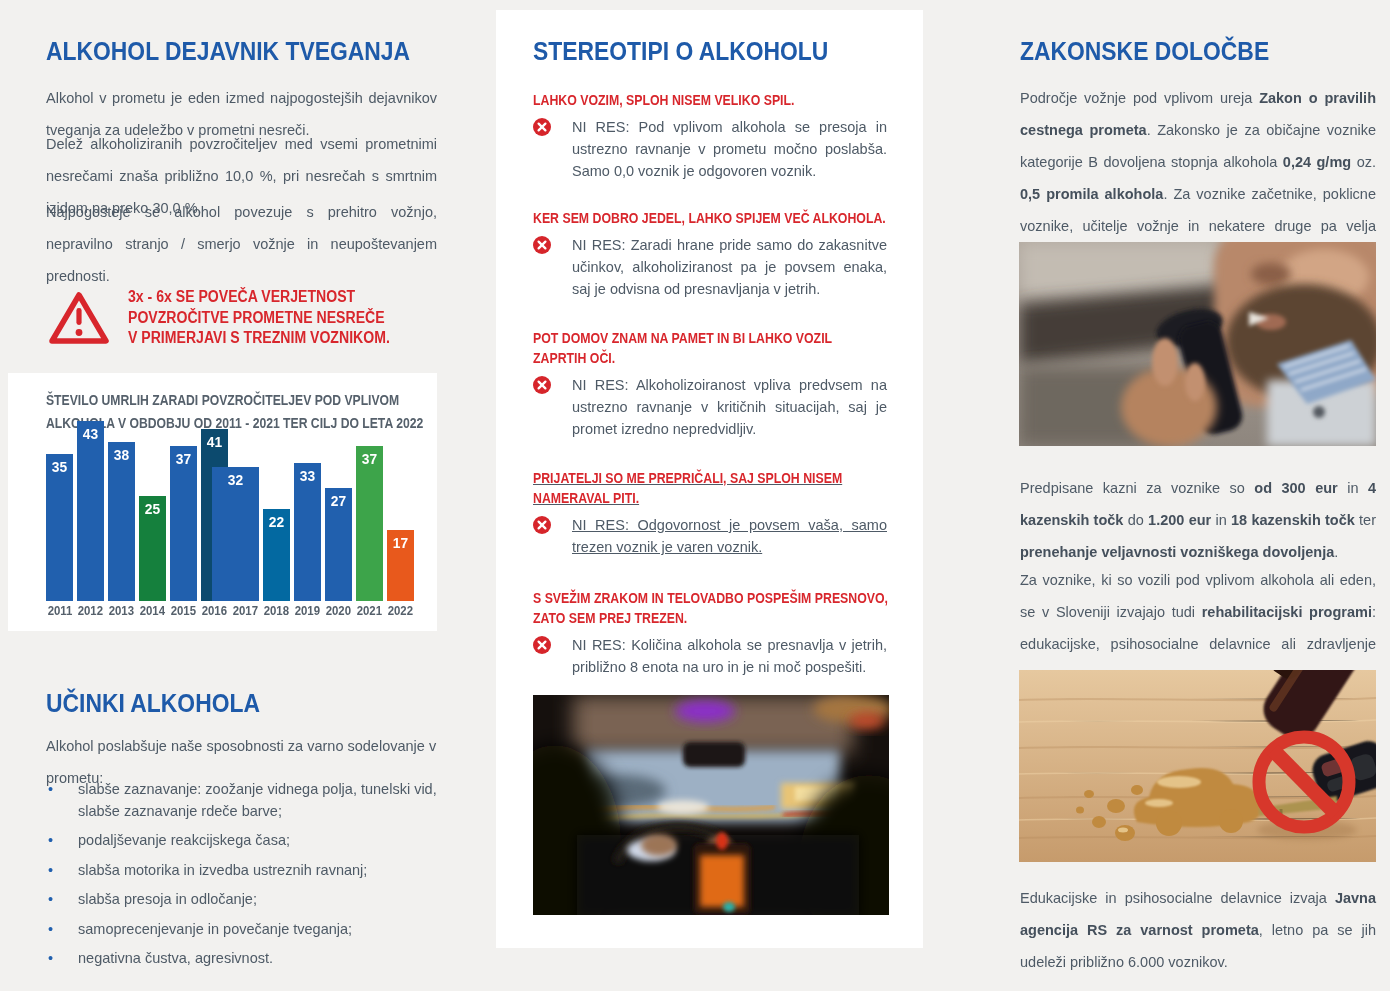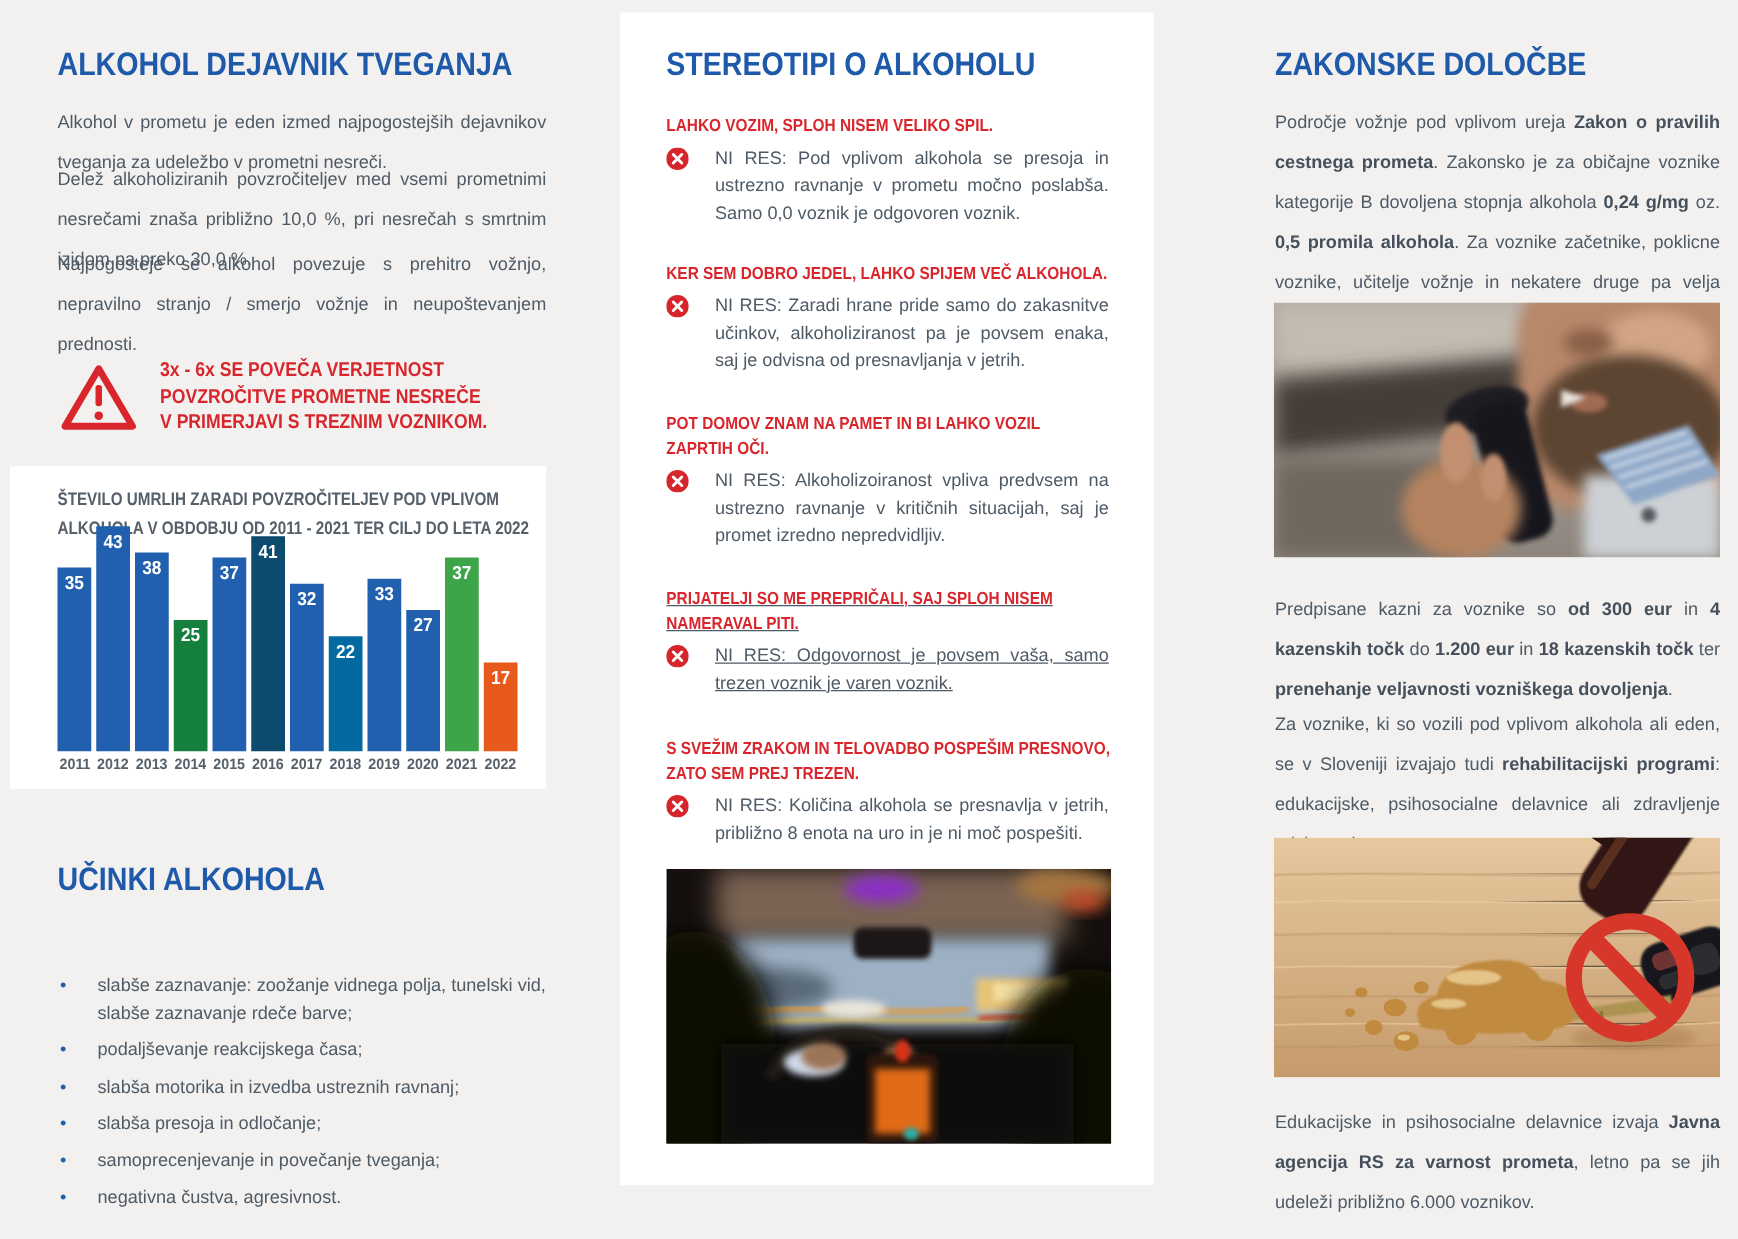--- a/index.html
+++ b/index.html
@@ -61,20 +61,21 @@
   </div>
   <div class="abs" style="left:82px;top:287px;">
       <div class="warn-line condensed">3x - 6x SE POVEČA VERJETNOST</div>
       <div class="warn-line condensed">POVZROČITVE PROMETNE NESREČE</div>
       <div class="warn-line condensed">V PRIMERJAVI S TREZNIM VOZNIKOM.</div>
     </div>
 
   <div class="abs condensed" style="left:0;top:688px;">
     <h1>UČINKI ALKOHOLA</h1>
   </div>
+  <p class="abs body-p" style="left:0;top:730px;width:391px;margin:0;text-align:left;">Alkohol poslabšuje naše sposobnosti za varno sodelovanje v prometu:</p>
   <ul class="abs bullets" style="left:2px;top:779px;width:389px;">
       <li>
         <span class="dot">•</span>
         <span class="btxt">slabše zaznavanje: zoožanje vidnega polja, tunelski vid, slabše zaznavanje rdeče barve;</span>
       </li>
       <li>
         <span class="dot">•</span>
         <span class="btxt">podaljševanje reakcijskega časa;</span>
       </li>
       <li>
@@ -132,21 +133,21 @@
         </div>
         <div class="bar-year">2015</div>
       </div>
       <div class="bar-col">
         <div class="bar" style="height: 172px; background: #0c4a6e;">
           <div class="bar-value">41</div>
         </div>
         <div class="bar-year">2016</div>
       </div>
       <div class="bar-col">
-        <div class="bar" style="height: 134px; background: rgb(33, 96, 174);">
+        <div class="bar" style="height: 134px; background: rgb(33, 96, 174); padding-left: 20px;">
           <div class="bar-value">32</div>
         </div>
         <div class="bar-year">2017</div>
       </div>
       <div class="bar-col">
         <div class="bar" style="height: 92px; background: #0369a1;">
           <div class="bar-value">22</div>
         </div>
         <div class="bar-year">2018</div>
       </div>

